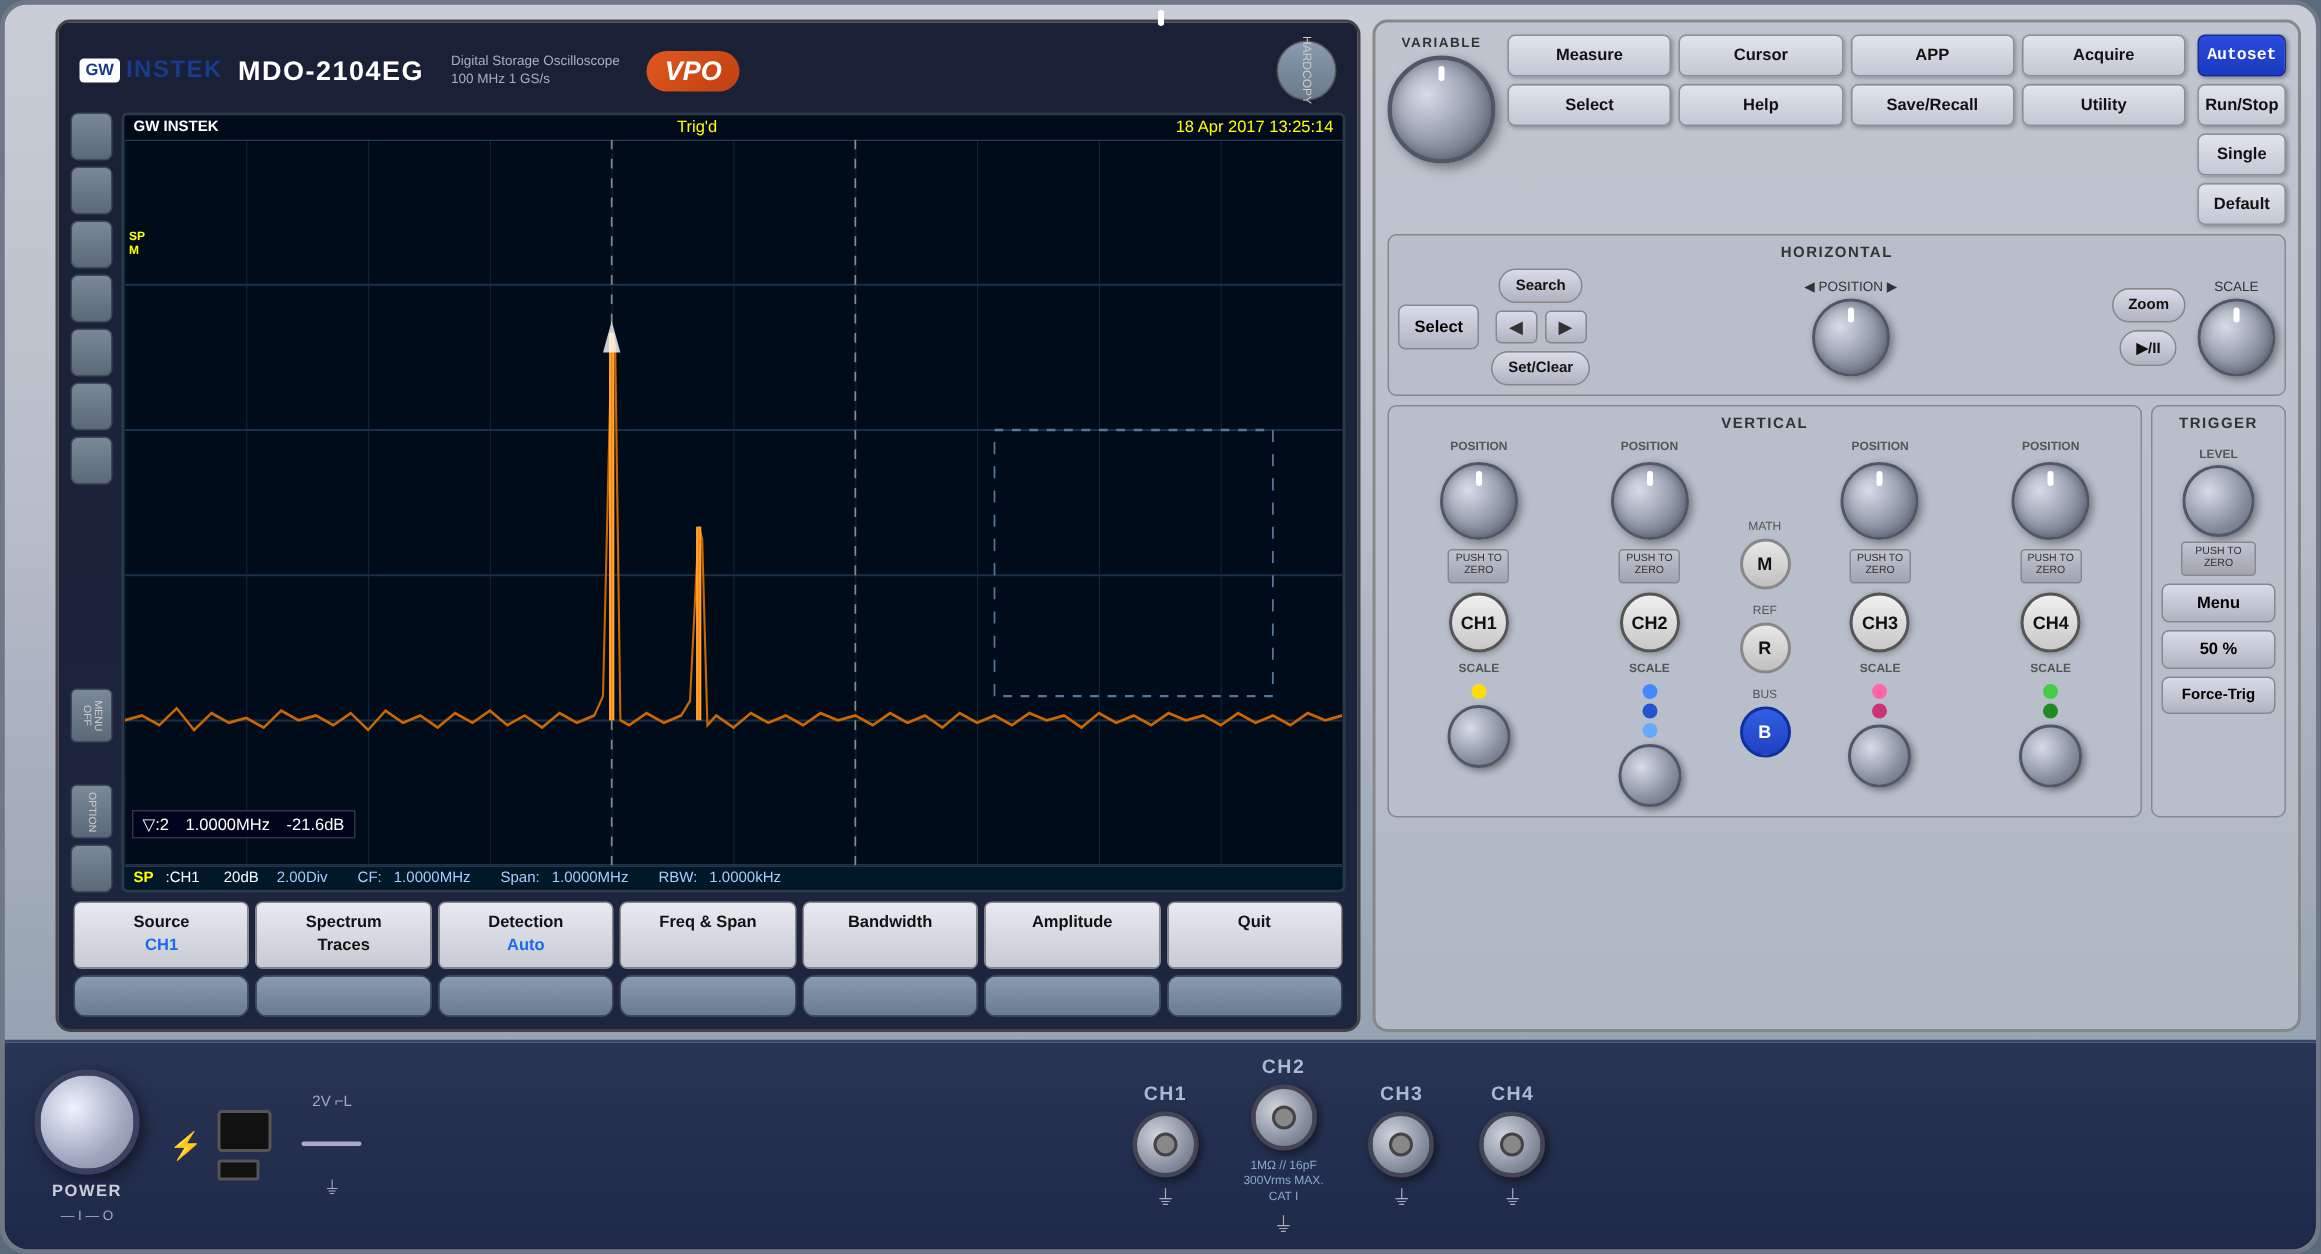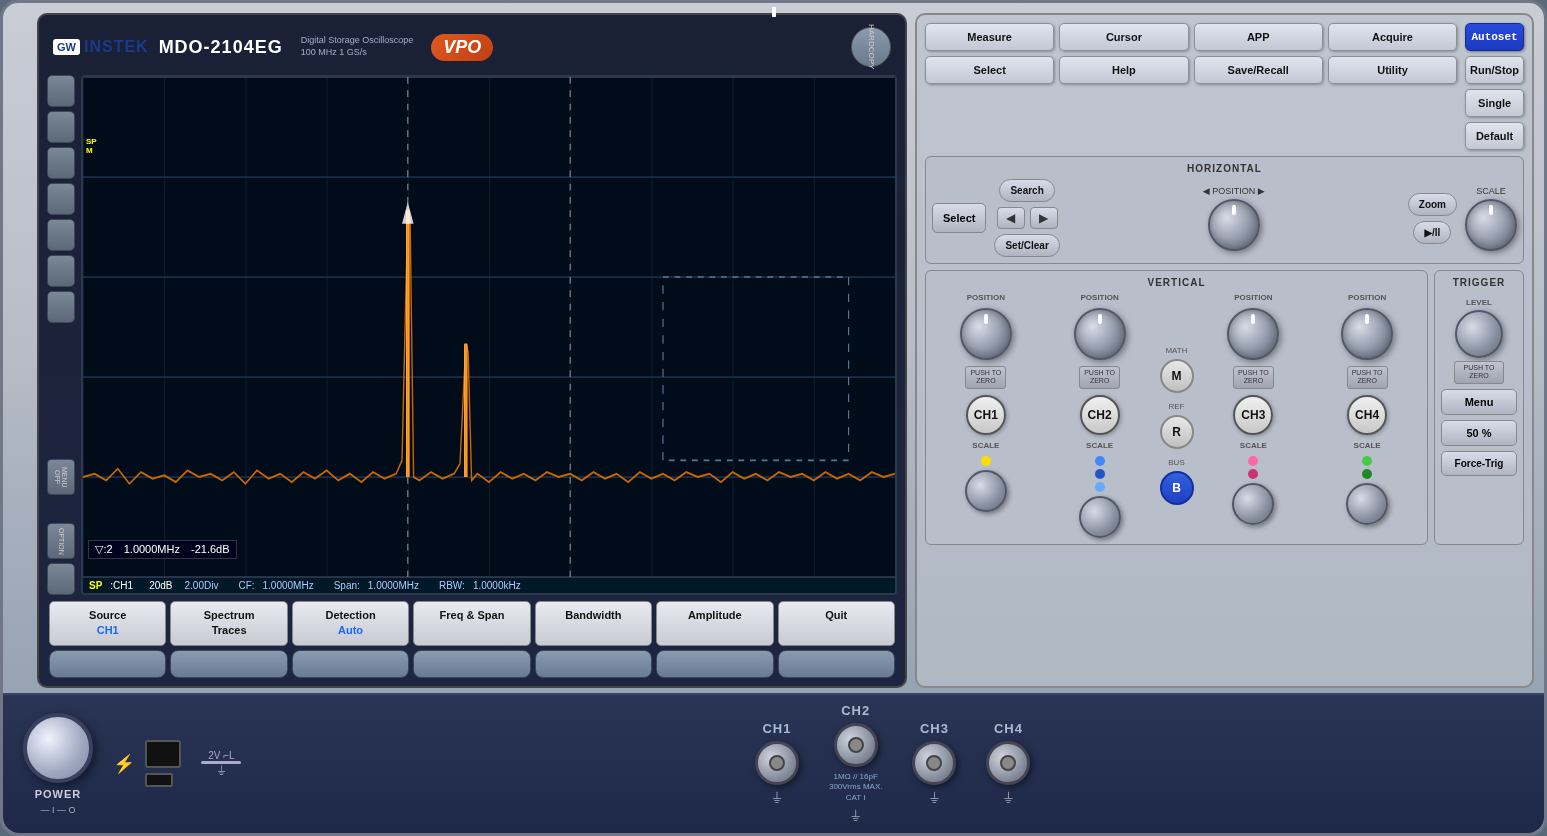--- a/index.html
+++ b/index.html
@@ -688,21 +688,21 @@
       height: 14px;
       background: #111;
       border: 2px solid #555;
       border-radius: 2px;
     }
 
     .probe-indicator {
       display: flex;
       flex-direction: column;
       align-items: center;
-      gap: 0;
+      gap: 21px;
       color: #aac;
       font-size: 10px;
     }
 
     .ch-connectors {
       display: flex;
       gap: 30px;
       flex: 1;
       justify-content: center;
       align-items: center;
@@ -843,20 +843,25 @@
           <div style="flex:1"></div>
           <div class="menu-off-btn">MENU
 OFF</div>
           <div style="height:20px"></div>
           <div class="option-btn">OPTION</div>
           <div class="side-btn"></div>
         </div>
 
         <div class="main-screen">
 
+          <div class="screen-top-bar">
+            <span class="gw-small">GW INSTEK</span>
+            <span class="trig-status">Trig'd</span>
+            <span class="timestamp">18 Apr 2017  13:25:14</span>
+          </div>
 
           <div class="screen-content">
 
             <span class="freq-marker freq-left">+500.0kHz</span>
             <span class="freq-marker" style="left:38%;top:4px;color:#fff;font-size:12px;">▽</span>
             <span class="freq-marker" style="left:55%;top:4px;color:#fff;font-size:12px;">△</span>
             <span class="freq-marker freq-right">+1.5000MHz</span>
 
             <div style="position:absolute;left:3px;top:60px;z-index:10;">
               <div style="color:#ffff00;font-size:8px;font-weight:bold;">SP</div>
@@ -985,20 +990,26 @@
         <div class="bottom-btn"></div>
         <div class="bottom-btn"></div>
       </div>
 
     </div>
 
     <div class="right-panel">
 
       <div class="controls-top">
 
+        <div class="variable-section">
+          <span class="variable-label">VARIABLE</span>
+          <div class="big-knob">
+            <div class="knob-indicator"></div>
+          </div>
+        </div>
 
         <div style="flex:1;display:flex;flex-direction:column;gap:5px;">
           <div style="display:grid;grid-template-columns:repeat(4,1fr);gap:5px;">
             <div class="ctrl-btn">Measure</div>
             <div class="ctrl-btn">Cursor</div>
             <div class="ctrl-btn">APP</div>
             <div class="ctrl-btn">Acquire</div>
           </div>
           <div style="display:grid;grid-template-columns:repeat(4,1fr);gap:5px;">
             <div class="ctrl-btn">Select</div>

